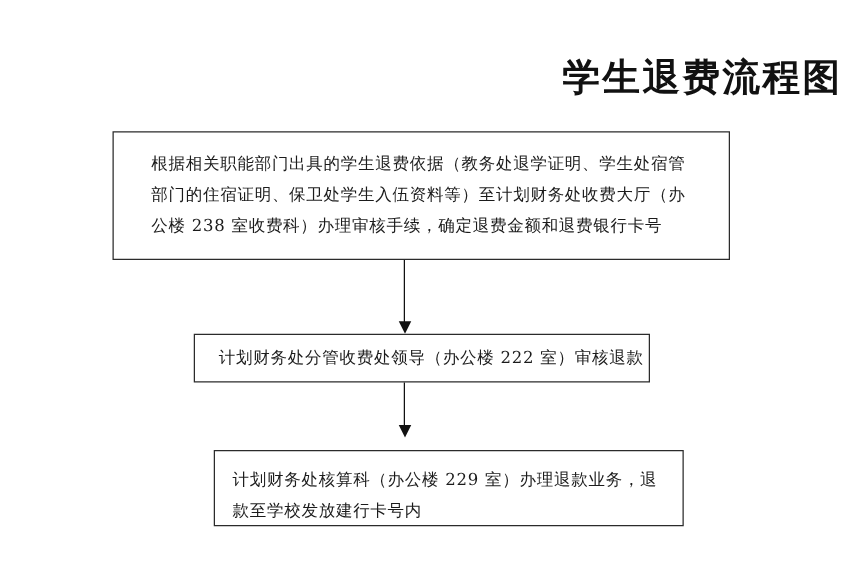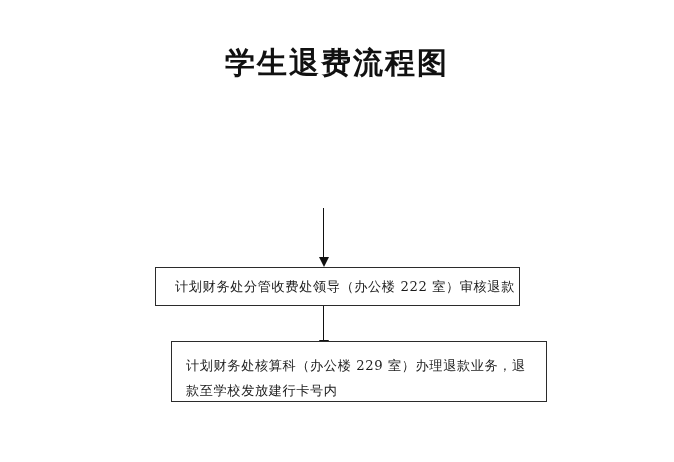--- a/index.html
+++ b/index.html
@@ -19,21 +19,21 @@
     height: 462px;
     background: #ffffff;
   }
 
   
   #title {
     position: absolute;
     left: 0;
     top: 44px;
     width: 674px;
-    text-align: center;
+    text-align: right;
     font-size: 30px;
     line-height: 38px;
     font-weight: bold;
     color: #111111;
     letter-spacing: 2px;
     font-family: "DejaVu Serif", "Liberation Serif", serif;
     white-space: nowrap;
   }
 
   
@@ -75,21 +75,21 @@
     align-items: center;
     justify-content: center;
   }
   #box-2 .box-text {
     padding-left: 15px;
     padding-bottom: 1px;
   }
 
   #box-3 {
     left: 171px;
-    top: 341px;
+    top: 360px;
     width: 376px;
     height: 61px;
   }
   #box-3 .box-text {
     position: absolute;
     left: 14px;
     top: 11px;
     width: 350px;
   }
 
@@ -128,20 +128,23 @@
   }
   #arrow-2 .shaft { height: 35px; }
 </style>
 </head>
 <body>
 
 <div id="page">
 
   <div id="title">学生退费流程图</div>
 
+  <div class="flow-box" id="box-1">
+    <div class="box-text">根据相关职能部门出具的学生退费依据（教务处退学证明、学生处宿管部门的住宿证明、保卫处学生入伍资料等）至计划财务处收费大厅（办公楼 238 室收费科）办理审核手续，确定退费金额和退费银行卡号</div>
+  </div>
 
   <div class="arrow" id="arrow-1">
     <div class="shaft"></div>
     <div class="head"></div>
   </div>
 
   <div class="flow-box" id="box-2">
     <div class="box-text">计划财务处分管收费处领导（办公楼 222 室）审核退款</div>
   </div>
 

